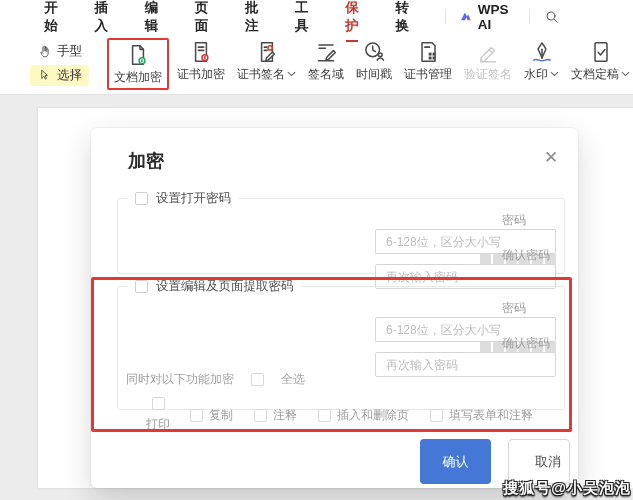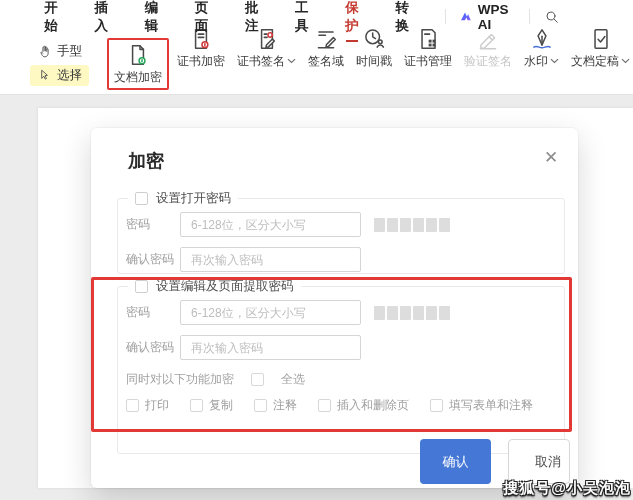--- a/index.html
+++ b/index.html
@@ -28,45 +28,45 @@
   .toolbar { height:62px; border-bottom:1px solid #e3e3e3; display:flex; align-items:center;
              padding:0 4px 0 30px; background:#fff; }
   .mode-group { display:flex; flex-direction:column; gap:3px; margin-right:16px; }
   .mode-item { display:flex; align-items:center; gap:5px; font-size:12.5px; color:#333; padding:2px 7px; border-radius:3px; cursor:pointer; white-space:nowrap;font-family:Liberation Serif, serif; }
   .mode-item.selected { background:#fef9c3; }
   .mode-item svg { width:15px; height:15px; }
   .tools { display:flex; align-items:flex-start; }
   .tool { display:flex; flex-direction:column; align-items:center; gap:1px; padding:4px 6px; cursor:pointer; }
   .tool svg.icon { width:26px; height:26px; }
   .tool .tlabel { font-size:12px; color:#3a3a3a; white-space:nowrap; display:flex; align-items:center; gap:2px; }
-  .tool.highlighted { border:2px solid #e23936; border-radius:2px; padding:2px 5px; margin:16px 2px; }
+  .tool.highlighted { border:2px solid #e23936; border-radius:2px; padding:2px 5px; margin:3px 2px; }
   .tool.disabled { cursor:default; }
   .tool.disabled .tlabel { color:#c4c4c4; }
   .tool.disabled .icon * { stroke:#cccccc !important; fill:none !important; }
   .chev { width:9px; height:6px; }
   .icon { stroke:#4a4a4a; fill:none; stroke-width:1.4; stroke-linecap:round; stroke-linejoin:round; }
   
   .workspace { position:absolute; top:95px; left:0; right:0; bottom:0; background:#ececed; }
   .page { position:absolute; left:38px; top:13px; right:0; bottom:12px; background:#fff;
           box-shadow:0 0 3px rgba(0,0,0,.09); }
   
   .dialog { position:absolute; left:91px; top:33px; width:487px; height:360px; background:#fff;
             border-radius:6px; box-shadow:0 10px 30px rgba(0,0,0,.16), 0 0 0 1px rgba(0,0,0,.03); }
   .dlg-title { position:absolute; left:37px; top:21px; font-size:18px; font-weight:600; color:#2b2b2b; }
   .dlg-close { position:absolute; right:15px; top:18px; width:24px; height:24px; text-align:center; line-height:24px;
                font-size:17px; color:#8d8d8d; cursor:pointer; }
   .fs { position:absolute; left:26px; width:448px; border:1px solid #eaeaea; border-radius:3px; }
   .fs1 { top:70px; height:76px; }
-  .fs2 { top:158px; height:168px; }
+  .fs2 { top:158px; height:124px; }
   .fs-legend { position:absolute; top:-9px; left:10px; background:#fff; padding:0 7px; display:flex;
                align-items:center; gap:8px; font-size:12.5px; color:#4e4e4e; }
   .cb { width:13px; height:13px; border:1px solid #cfcfcf; border-radius:2px; background:#fff;
         display:inline-block; flex:none; cursor:pointer; }
   .cb.dim { border-color:#d8d8d8; }
-  .frow { position:absolute; left:8px; right:8px; display:flex; align-items:center; }
+  .frow { position:absolute; left:8px; right:8px; display:flex; align-items:flex-end;flex-direction:column; }
   .r1 { top:13px; } .r2 { top:48px; }
   .flabel { width:54px; font-size:12px; color:#9e9e9e; flex:none; }
   .pwd { width:181px; height:25px; border:1px solid #d5d5d5; border-radius:2px; font-size:12px;
          padding:0 10px; color:#333; outline:none; font-family:inherit; flex:none; }
   .pwd::placeholder { color:#bdbdbd; }
   .strength { display:flex; gap:2px; margin-left:13px; }
   .strength span { width:11px; height:14px; background:#dddddd; border-radius:1px; }
   .funcs-label-row { position:absolute; top:84px; left:8px; display:flex; align-items:center; gap:17px;
                      font-size:12px; color:#a2a2a2; }
   .func-row { position:absolute; top:110px; left:8px; right:8px; display:flex; align-items:center; }
@@ -292,21 +292,21 @@
       <div class="frow r2">
         <span class="flabel">确认密码</span>
         <input class="pwd" type="text" placeholder="再次输入密码" style="">
       </div>
       <div class="funcs-label-row">
         <span>同时对以下功能加密</span>
         <span class="cb dim"></span>
         <span>全选</span>
       </div>
       <div class="func-row" id="func-row">
-          <span class="func" style="width: 64px;">
+          <span class="func" style="width: 64px; flex-direction: column;">
             <span class="cb dim"></span>
             <span>打印</span>
           </span>
           <span class="func" style="width: 64px;">
             <span class="cb dim"></span>
             <span>复制</span>
           </span>
           <span class="func" style="width: 64px;">
             <span class="cb dim"></span>
             <span>注释</span>

